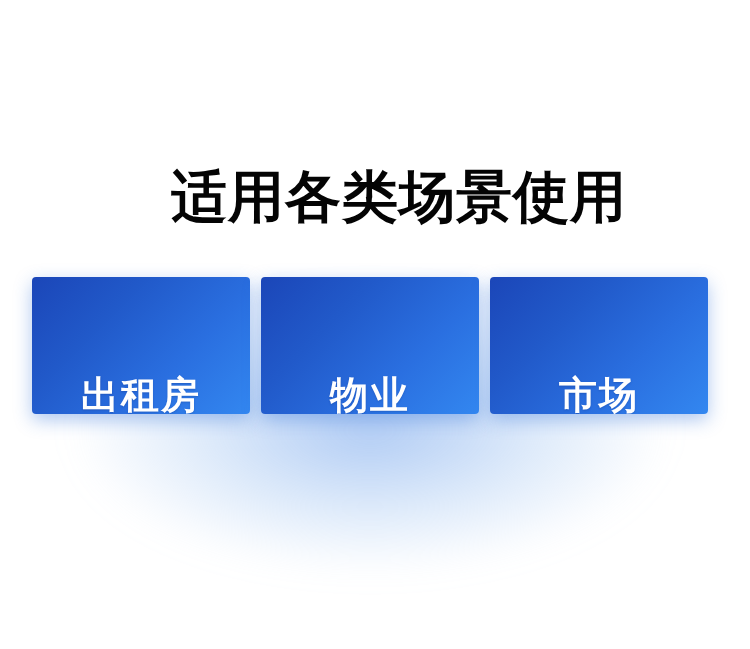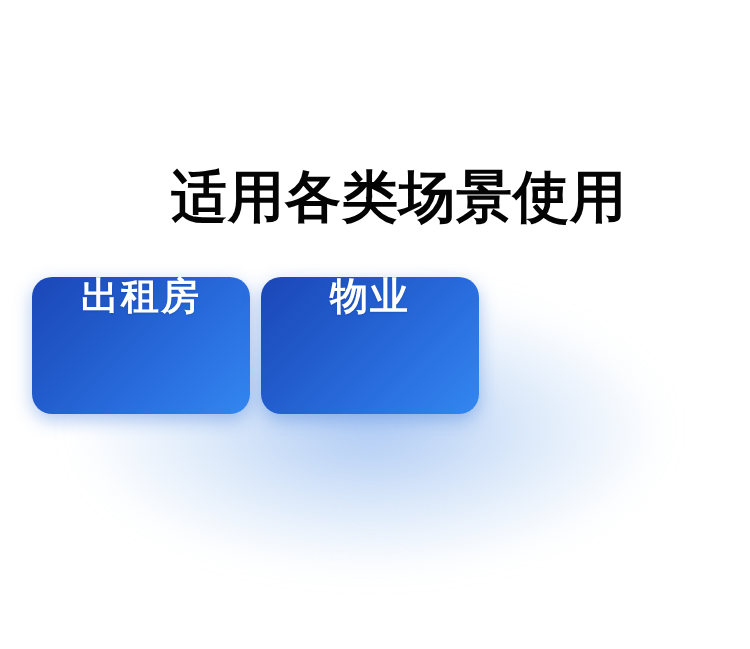--- a/index.html
+++ b/index.html
@@ -65,25 +65,25 @@
     z-index: 1;
     display: grid;
     grid-template-columns: repeat(3, 218px);
     grid-template-rows: repeat(2, 137px);
     column-gap: 11px;
     row-gap: 24px;
   }
 
   .card {
     position: relative;
-    border-radius: 20px;
+    border-radius: 4px;
     background: linear-gradient(135deg, #1b46b8 0%, #2159c9 32%, #2a6fe0 66%, #3387f0 100%);
     box-shadow: 0 6px 18px rgba(45,110,215,0.38);
     display: flex;
-    align-items: flex-start;
+    align-items: flex-end;
     justify-content: center;
     overflow: hidden;
     font-family: Liberation Serif, serif;
   }
 
   .card-label {
     font-size: 38px;
     font-weight: 700;
     color: #ffffff;
     letter-spacing: 2px;
@@ -109,17 +109,20 @@
         <span class="card-label">出租房</span>
       </div>
 
 
       <div class="card">
         <span class="card-label">物业</span>
       </div>
 
 
 
+      <div class="card">
+        <span class="card-label">市场</span>
+      </div>
 
     </div>
   </div>
 
 </div>
 
 </body></html>

